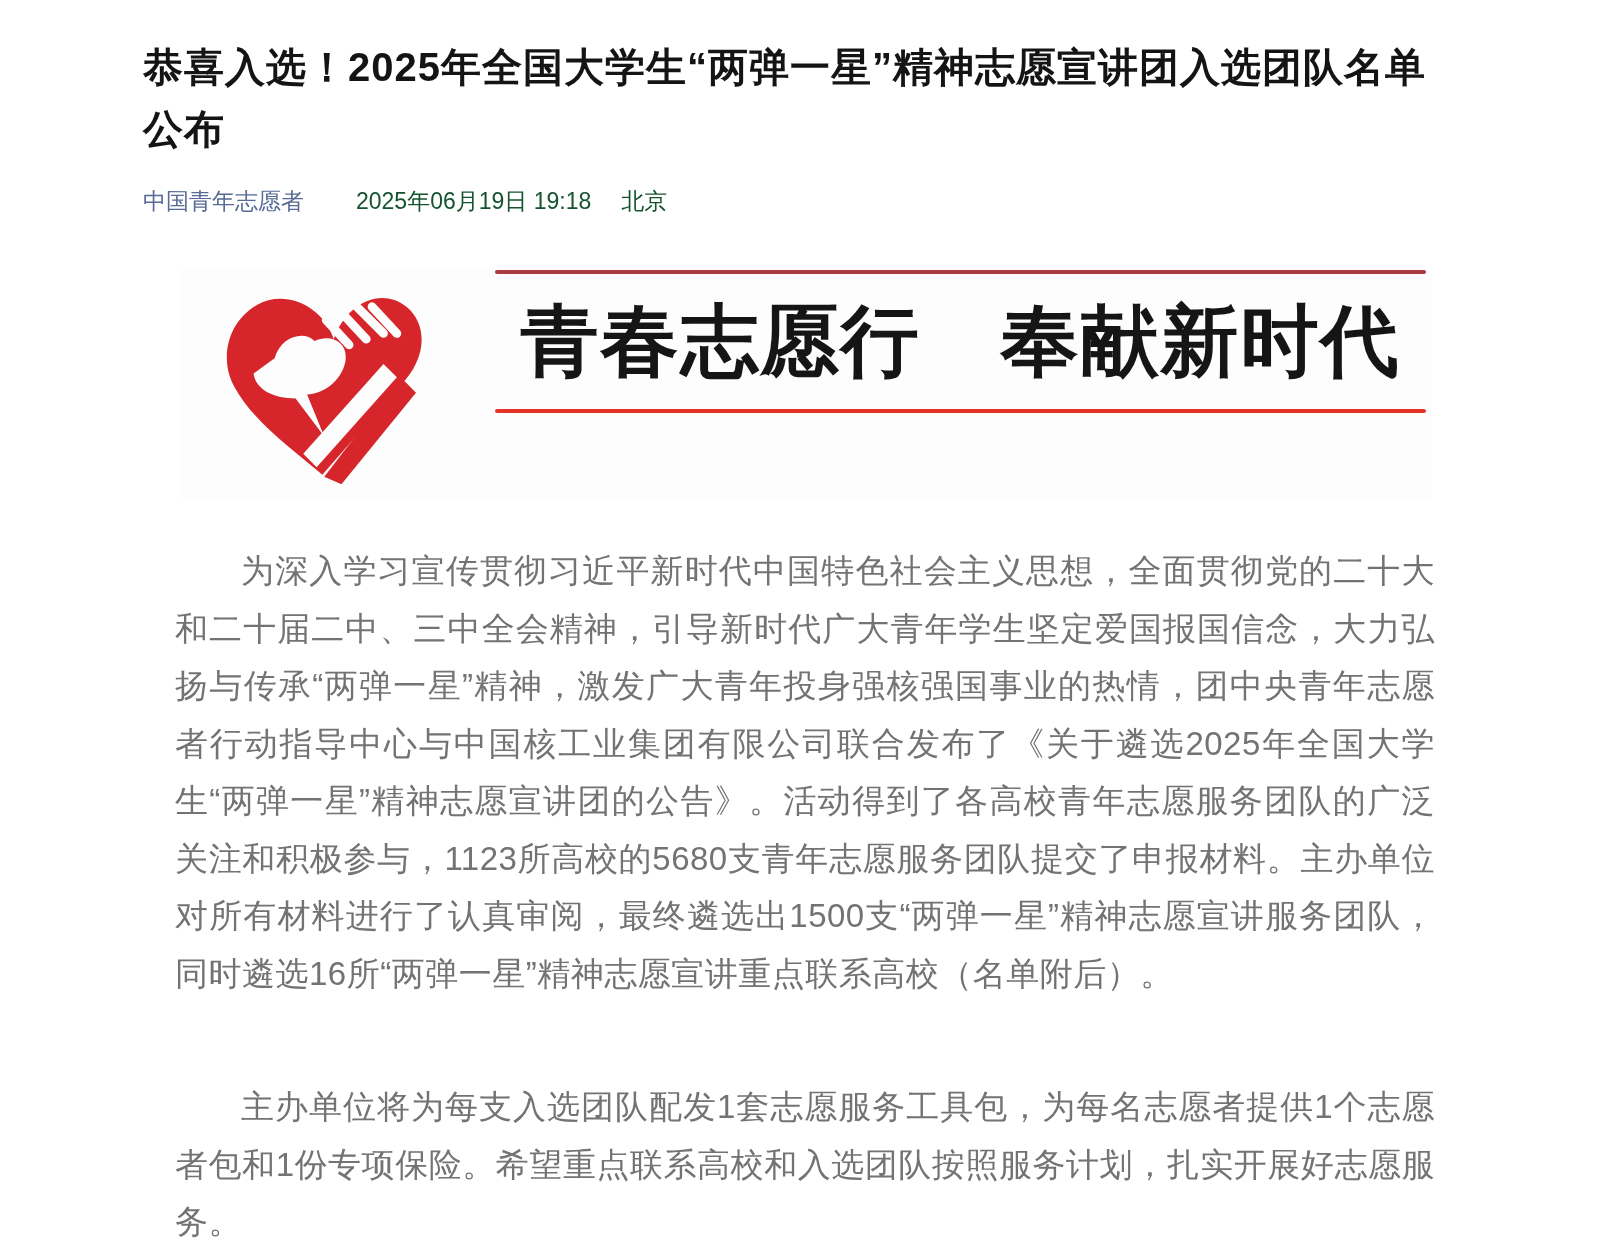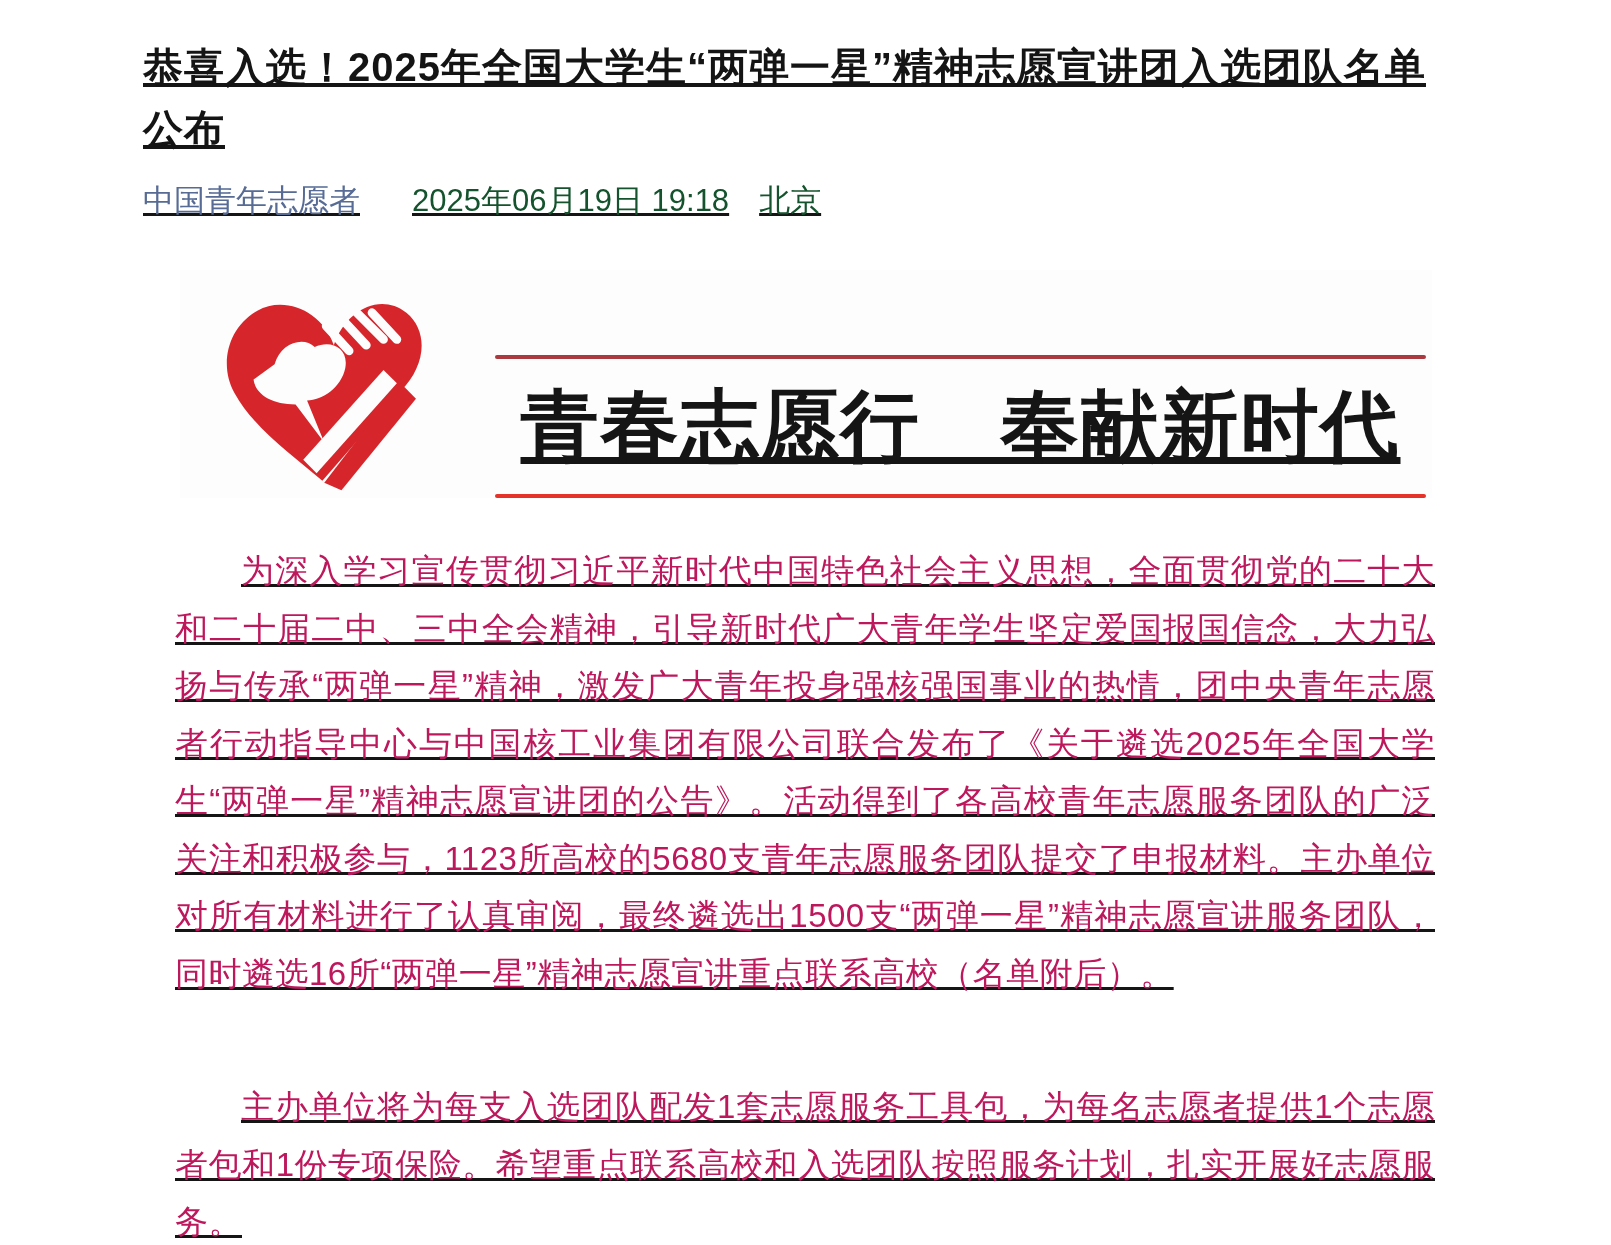--- a/index.html
+++ b/index.html
@@ -12,54 +12,53 @@
     height: 1245px;
     overflow: hidden;
     font-family: "Liberation Sans", "DejaVu Sans", sans-serif;
     color: #151515;
   }
   .article {
     box-sizing: border-box;
     width: 1611px;
     height: 1245px;
     padding: 36px 150px 0 143px;
-    text-decoration: underline;
   }
   .title {
     margin: 0;
     font-size: 40px;
     line-height: 62px;
     font-weight: 700;
     letter-spacing: 1px;
     color: #141414;
   }
   .byline {
     margin-top: 26px;
     display: flex;
     align-items: baseline;
-    font-size: 31px;
+    font-size: 23px;
     line-height: 30px;
   }
   .account {
     color: #576b95;
     margin-right: 52px;
     cursor: pointer;
   }
   .meta {
     color: #14532d;
   }
   .meta.date { margin-right: 30px; }
   .banner {
     margin-top: 54px;
     margin-left: 37px;
     width: 1252px;
     height: 228px;
     background: #fdfdfd;
     display: flex;
-    align-items: flex-end;
+    align-items: flex-start;
     gap: 15px;
   }
   .logo-box {
     width: 300px;
     flex: 0 0 300px;
     display: flex;
     justify-content: center;
     align-items: center;
   }
   .logo-box svg {
@@ -89,21 +88,21 @@
   }
   .content {
     padding: 44px 26px 0 32px;
   }
   .content p {
     margin: 0;
     font-size: 33px;
     line-height: 57.5px;
     text-align: justify;
     text-indent: 2em;
-    color: #be185d;
+    color: #737373;
     letter-spacing: 0.5px;
   }
   .content p + p {
     margin-top: 76px;
   }
 </style>
 </head>
 <body>
 
 <div class="article">

